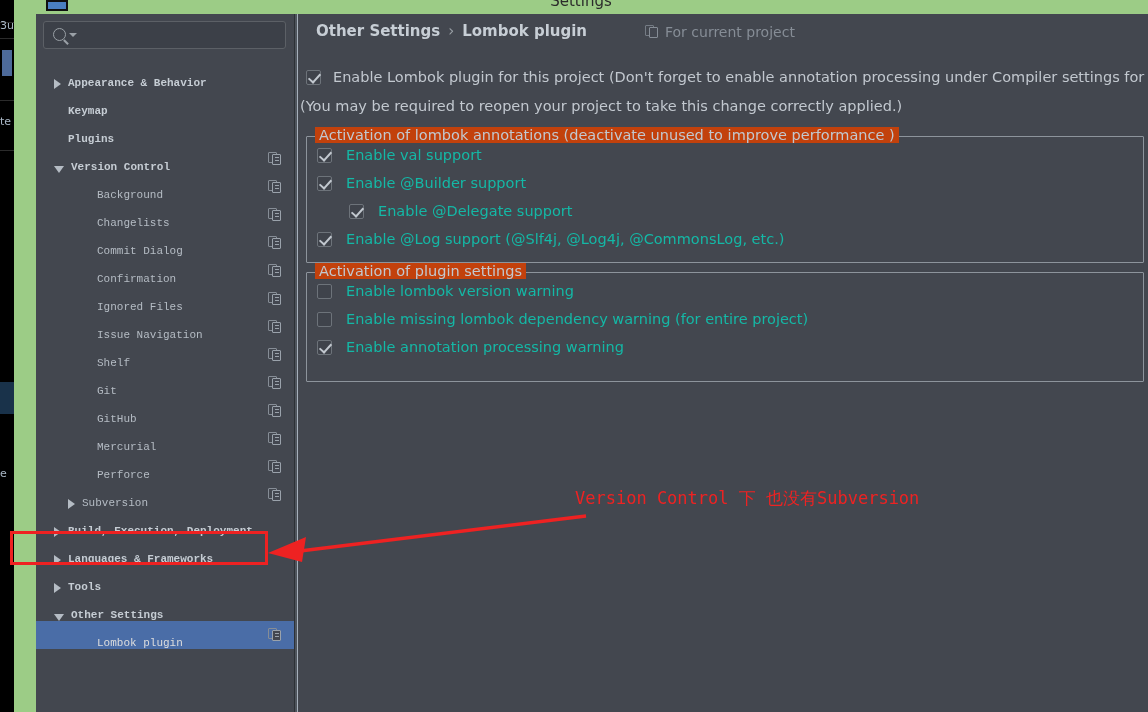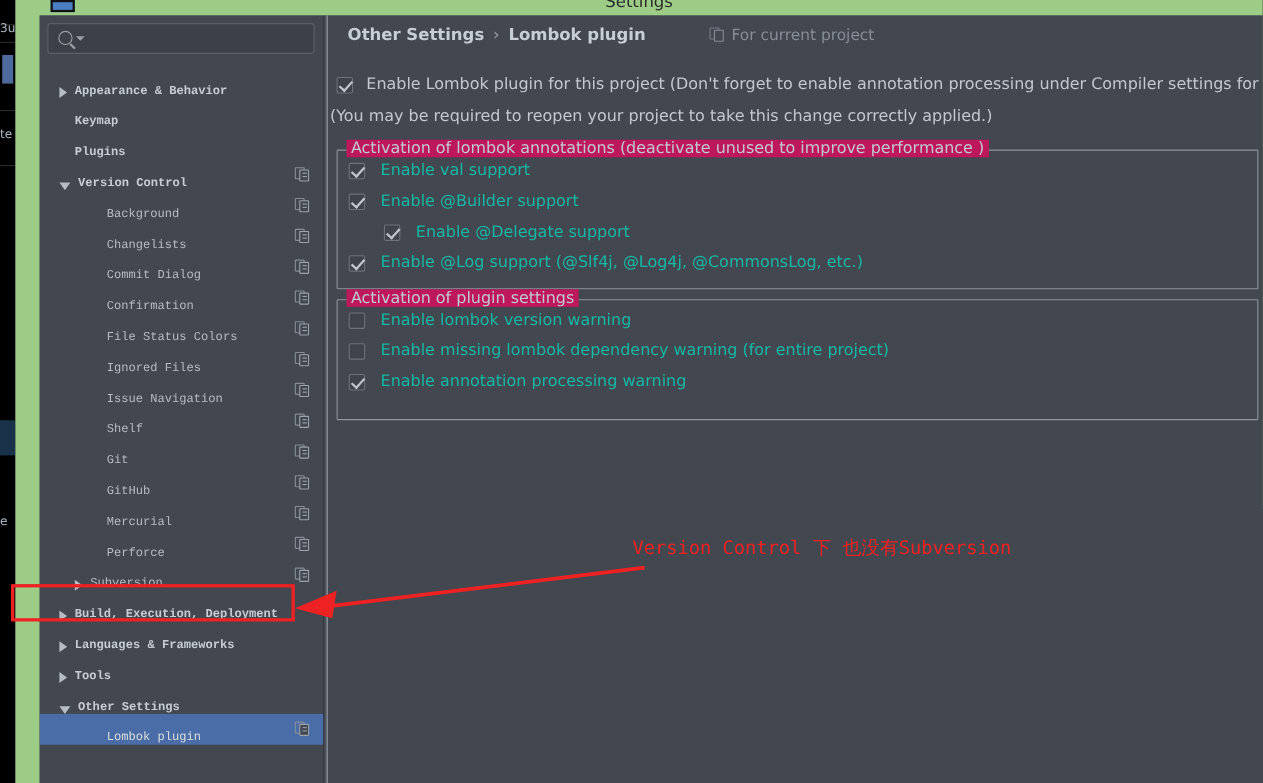--- a/index.html
+++ b/index.html
@@ -206,21 +206,21 @@
     color: #c2c8cf; font-size: 14.5px; white-space: nowrap;
   }
 
   .group {
     position: absolute;
     border: 1px solid #8d949c;
     border-radius: 1px;
   }
   .group > .legend {
     position: absolute; top: -10px; left: 8px;
-    background: #be185d; padding: 0 4px;
+    background: #c2410c; padding: 0 4px;
     color: #c2c8cf; font-size: 14.5px; white-space: nowrap;
   }
   .group .crow {
     position: absolute; display: flex; align-items: center; white-space: nowrap;
   }
   .group .crow .lbl { margin-left: 14px; color: #14b8a6; font-size: 14.5px; }
 
   #group-annotations { left: 8px; top: 122px; width: 838px; height: 127px; }
   #group-plugin      { left: 8px; top: 258px; width: 838px; height: 110px; }
 
@@ -318,28 +318,20 @@
         <div class="tree-row row-indent1">
           <span class="arrow blank"></span>
           <span class="row-label">Confirmation</span>
           <span class="copy-icon">
             <span class="back"></span>
             <span class="front"></span>
           </span>
         </div>
         <div class="tree-row row-indent1">
           <span class="arrow blank"></span>
-          <span class="row-label">File Status Colors</span>
-          <span class="copy-icon">
-            <span class="back"></span>
-            <span class="front"></span>
-          </span>
-        </div>
-        <div class="tree-row row-indent1">
-          <span class="arrow blank"></span>
           <span class="row-label">Ignored Files</span>
           <span class="copy-icon">
             <span class="back"></span>
             <span class="front"></span>
           </span>
         </div>
         <div class="tree-row row-indent1">
           <span class="arrow blank"></span>
           <span class="row-label">Issue Navigation</span>
           <span class="copy-icon">

